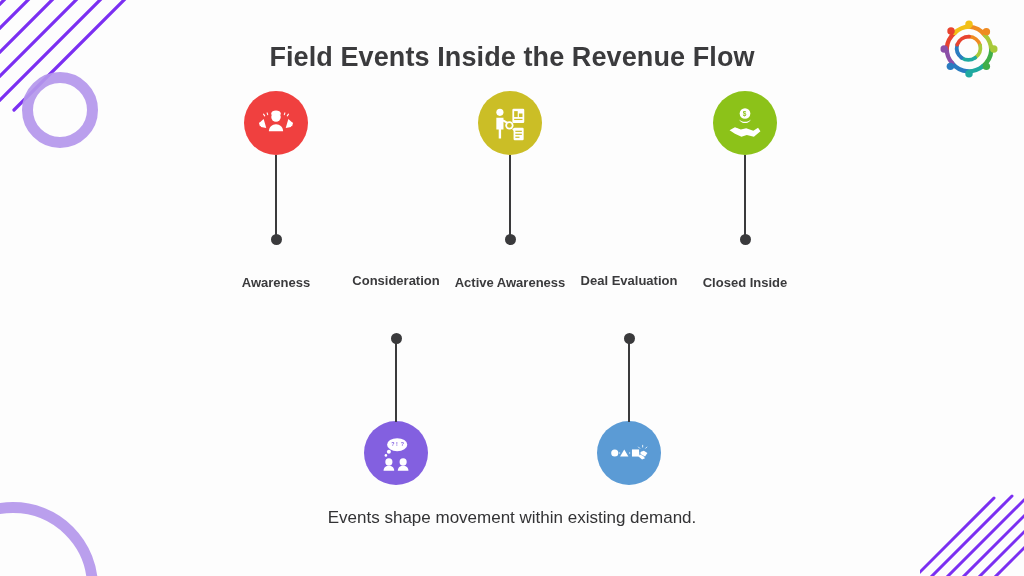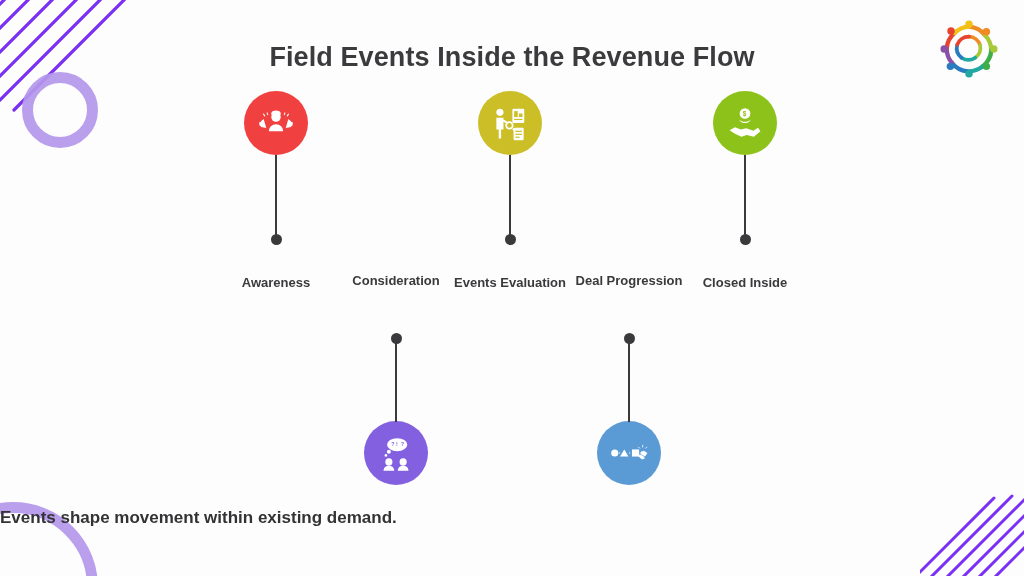--- a/index.html
+++ b/index.html
@@ -46,22 +46,23 @@
     left: 0; right: 0; top: 42px;
     text-align: center;
     font-size: 27px;
     font-weight: bold;
     color: #3b3b3d;
     letter-spacing: .1px;
   }
   #caption {
     position: absolute;
     left: 0; right: 0; top: 508px;
+    text-align: center;
     font-size: 17px;
-    font-weight: bold;
+    font-weight: normal;
     color: #333335;
   }
 
   
   #flow { position: absolute; left: 0; top: 0; width: 1024px; height: 576px; }
 
   .node { position: absolute; width: 0; height: 0; }
 
   .bubble {
     position: absolute;
@@ -239,21 +240,21 @@
             <rect x="39" y="25" width="14" height="2"></rect>
             <circle cx="31" cy="36" r="4"></circle>
             <rect x="41" y="45" width="11" height="2"></rect>
             <rect x="41" y="50" width="11" height="2"></rect>
             <rect x="41" y="55" width="7" height="2"></rect>
           </g>
         </svg>
       </div>
       <div class="stem"></div>
       <div class="dot"></div>
-      <div class="node-label">Events Evaluation</div>
+      <div class="node-label">Active Awareness</div>
     </div>
 
     <div class="node down" style="left:629px; top:288px;">
       <div class="bubble" style="background:#5b9bd5;">
         <svg viewBox="0 0 64 64">
           <g fill="#ffffff">
             <circle cx="8" cy="32" r="6"></circle>
             <path d="M24 26l7 12H17z"></path>
             <rect x="37" y="26" width="12" height="12"></rect>
             <path d="M52 30l5-2 6 4-4 6-7-4z"></path>
@@ -266,21 +267,21 @@
             <g stroke="#ffffff" stroke-width="1.4" stroke-linecap="round">
               <line x1="55" y1="22" x2="55" y2="19"></line>
               <line x1="60" y1="24" x2="62" y2="22"></line>
               <line x1="50" y1="24" x2="48" y2="22"></line>
             </g>
           </g>
         </svg>
       </div>
       <div class="stem"></div>
       <div class="dot"></div>
-      <div class="node-label">Deal Progression</div>
+      <div class="node-label">Deal Evaluation</div>
     </div>
 
     <div class="node up" style="left:745px; top:288px;">
       <div class="bubble" style="background:#8cc219;">
         <svg viewBox="0 0 64 64">
           <g fill="#ffffff">
             <circle cx="32" cy="16" r="9"></circle>
             <path d="M22 26c3 3 6 4 10 4s7-1 10-4l-2 3c-2.4 2.2-5 3.2-8 3.2s-5.6-1-8-3.2z"></path>
             <path d="M6 44l9-5 10 4 9-2 12 4 8-5 4 6-11 9-12-3-9 3-11-5z"></path>
             <path d="M16 40l9 4 7-1-2 4-8 1-8-4z"></path>

